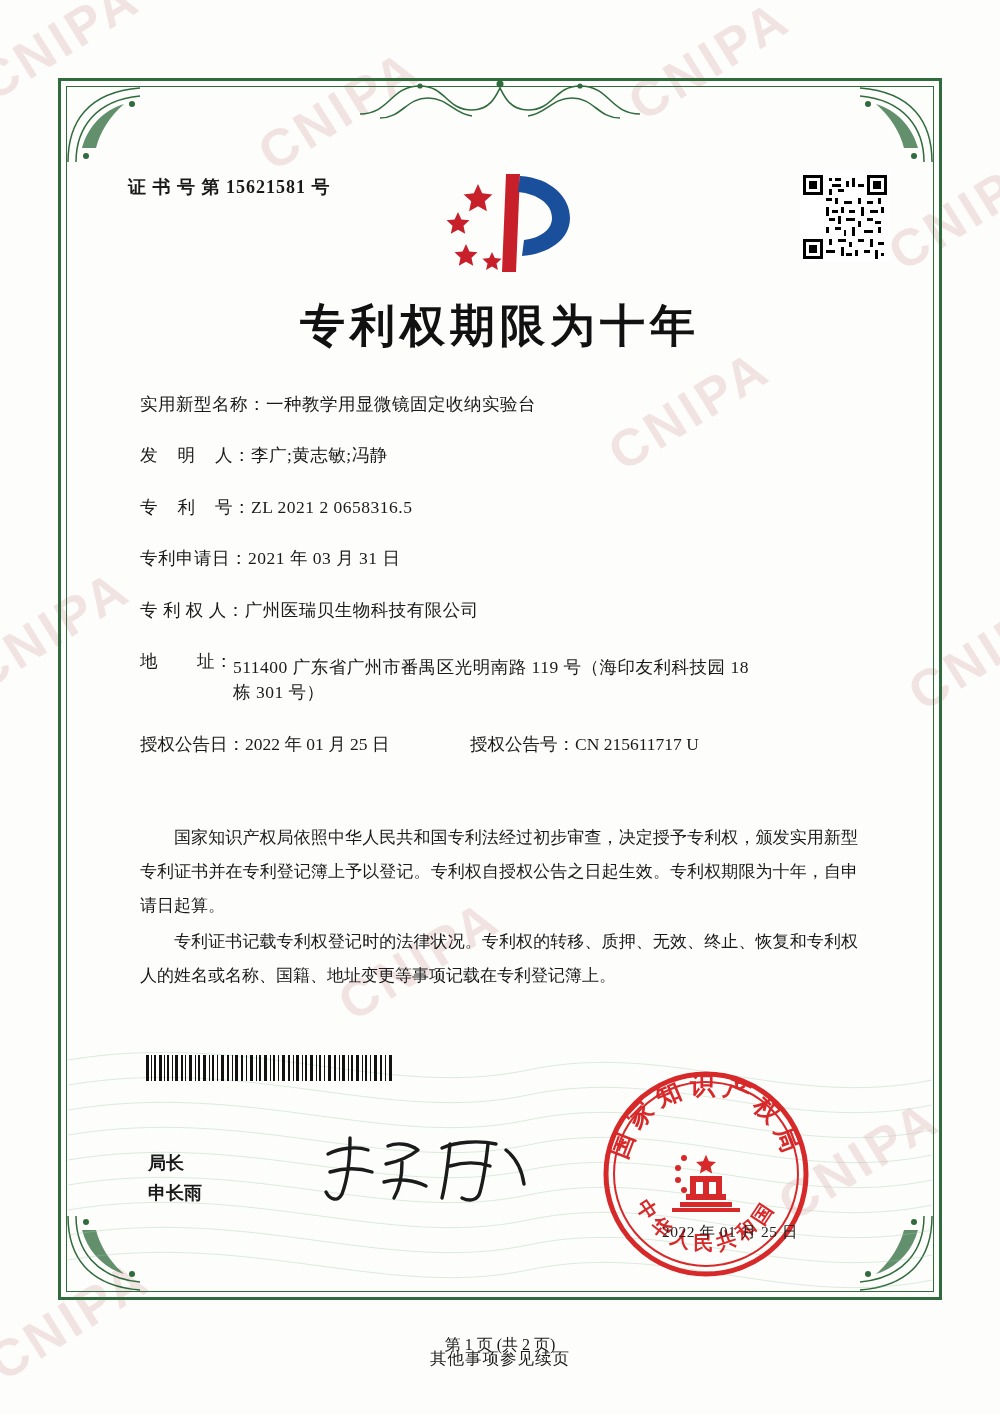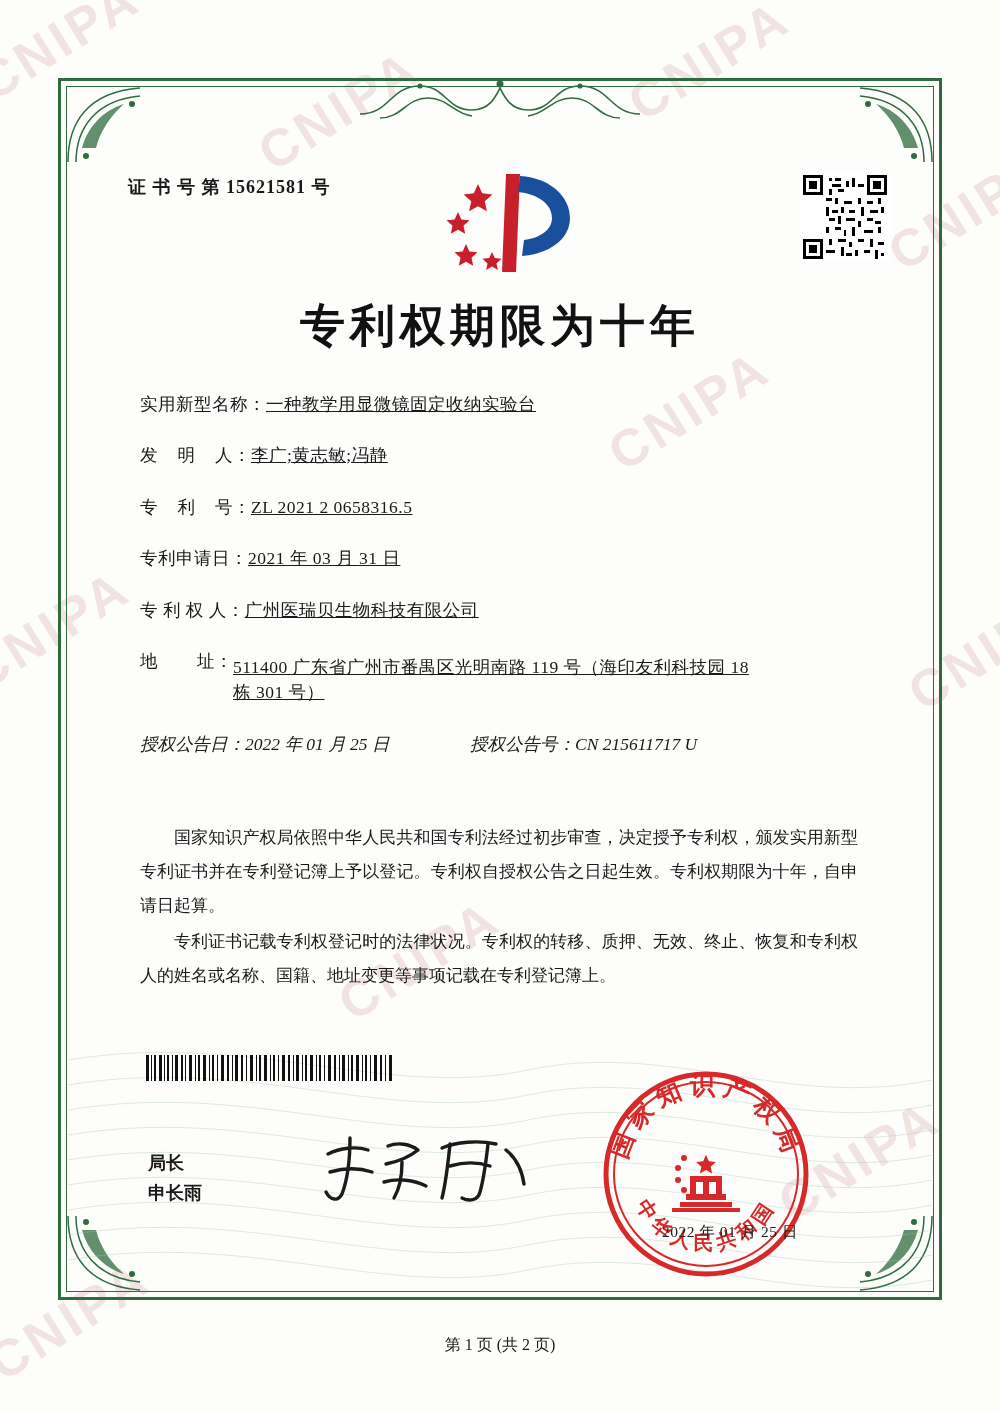--- a/index.html
+++ b/index.html
@@ -149,30 +149,28 @@
     line-height: 1.45;
   }
   .row .lbl {
     flex: 0 0 auto;
     white-space: pre;
     letter-spacing: 0.5px;
   }
   .row .val {
     flex: 1 1 auto;
     letter-spacing: 0.5px;
-    text-decoration: underline;
   }
   .row.address .val { max-width: 520px; margin-top: 6px; }
 
   .pubrow {
     display: flex;
     align-items: baseline;
     margin-bottom: 22px;
     font-size: 17.5px;
-    font-style: italic;
   }
   .pubrow .c1 { width: 330px; }
   .pubrow .c2 { }
 
   
   .paras {
     position: absolute;
     left: 140px;
     top: 822px;
     width: 718px;
@@ -570,14 +568,15 @@
         <path d="M-16 -4 h32 v18 h-32z"></path>
         <rect x="-10" y="2" width="7" height="12" fill="#fff"></rect>
         <rect x="3" y="2" width="7" height="12" fill="#fff"></rect>
         <path d="M-34 28 h68 v4 h-68z"></path>
       </g>
     </svg>
   </div>
   <div class="seal-date">2022 年 01 月 25 日</div>
 
   <div class="page-num">第 1 页 (共 2 页)</div>
+  <div class="note">其他事项参见续页</div>
 
 </div>
 
 </body></html>

